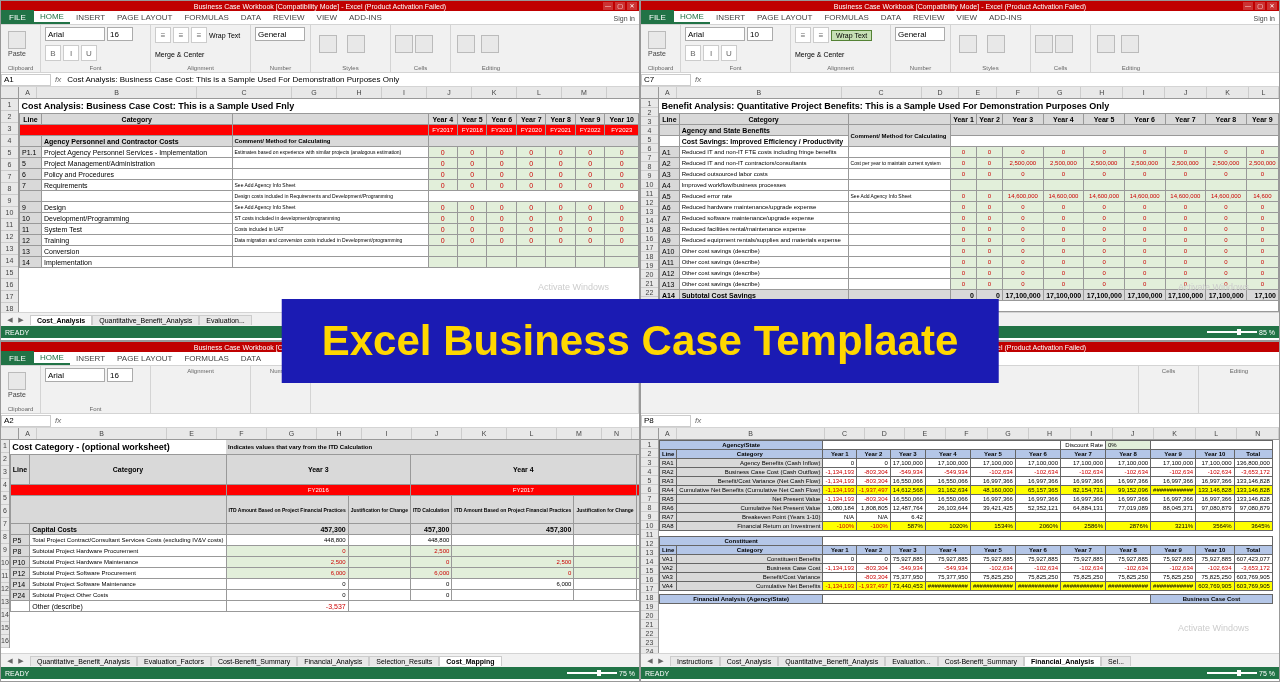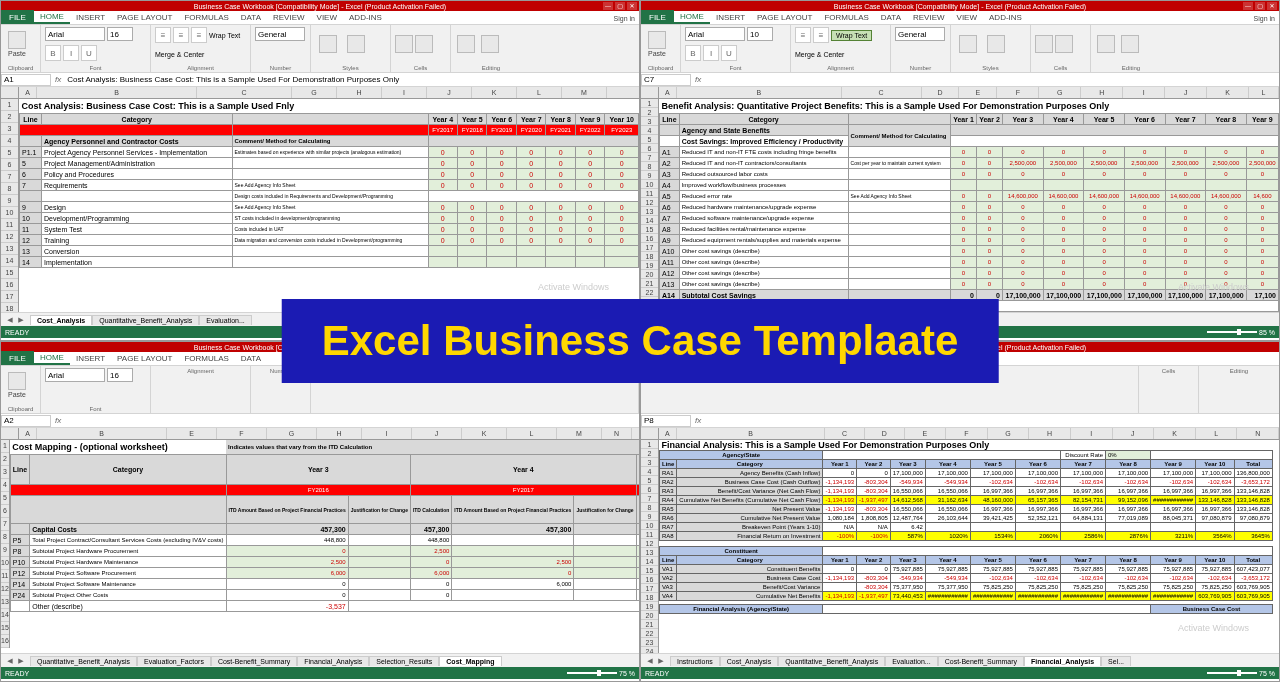--- a/index.html
+++ b/index.html
@@ -881,21 +881,21 @@
             <div class="row-h" style="height:13px">12</div>
             <div class="row-h" style="height:13px">13</div>
             <div class="row-h" style="height:13px">14</div>
             <div class="row-h" style="height:13px">15</div>
             <div class="row-h" style="height:13px">16</div>
           </div>
       <div class="cells">
         <table class="data-table">
           <tbody>
                 <tr class="title-row">
-                  <td colspan="2">Cost Mapping - (optional worksheet)</td>
+                  <td colspan="2">Cost Category - (optional worksheet)</td>
                   <td colspan="10" style="font-size:6px;background:#d9d9d9">Indicates values that vary from the ITD Calculation</td>
                 </tr>
           <tr class="header-row" style="height:30px">
                   <td>Line</td>
                   <td>Category</td>
                   <td colspan="2">Year 3</td>
                   <td colspan="3">Year 4</td>
                   <td colspan="3">Year 5</td>
                 </tr>
           <tr class="fy-row">
@@ -1085,23 +1085,20 @@
             <div class="row-h" style="height:9px;line-height:9px">19</div>
             <div class="row-h" style="height:9px;line-height:9px">20</div>
             <div class="row-h" style="height:9px;line-height:9px">21</div>
             <div class="row-h" style="height:9px;line-height:9px">22</div>
             <div class="row-h" style="height:9px;line-height:9px">23</div>
             <div class="row-h" style="height:9px;line-height:9px">24</div>
           </div>
       <div class="cells">
         <table class="fin-table">
           <tbody>
-                <tr>
-                  <td colspan="13" style="font-weight:bold;font-size:9px;border:none">Financial Analysis: This is a Sample Used For Demonstration Purposes Only</td>
-                </tr>
           <tr>
                   <td colspan="2" class="hdr">Agency/State</td>
                   <td colspan="6"></td>
                   <td class="num">Discount Rate</td>
                   <td class="grn ctr">0%</td>
                   <td colspan="3"></td>
                 </tr>
           <tr>
                   <td class="hdr">Line</td>
                   <td class="hdr">Category</td>

